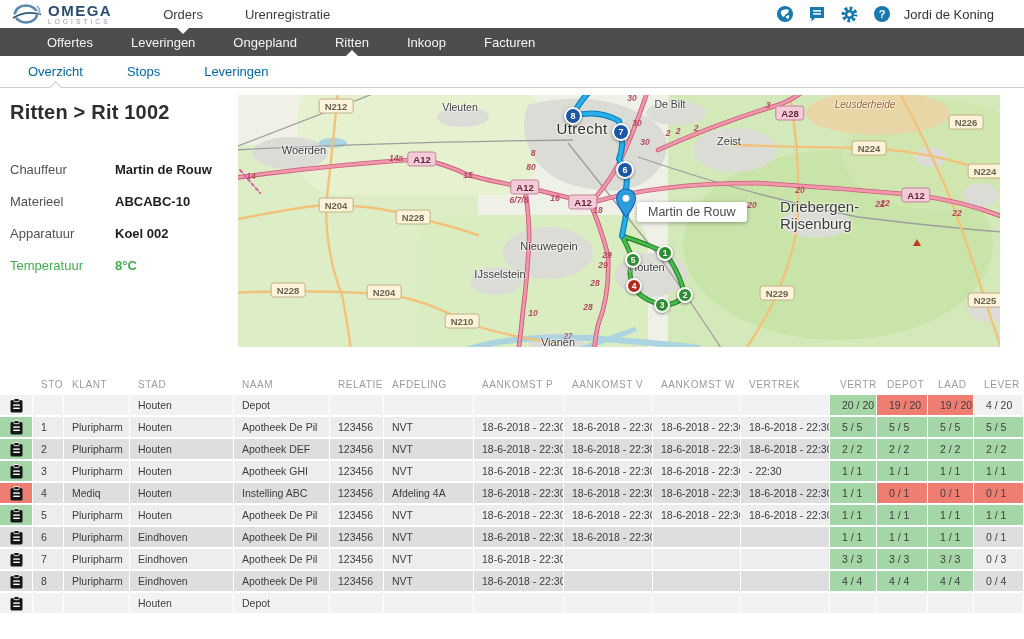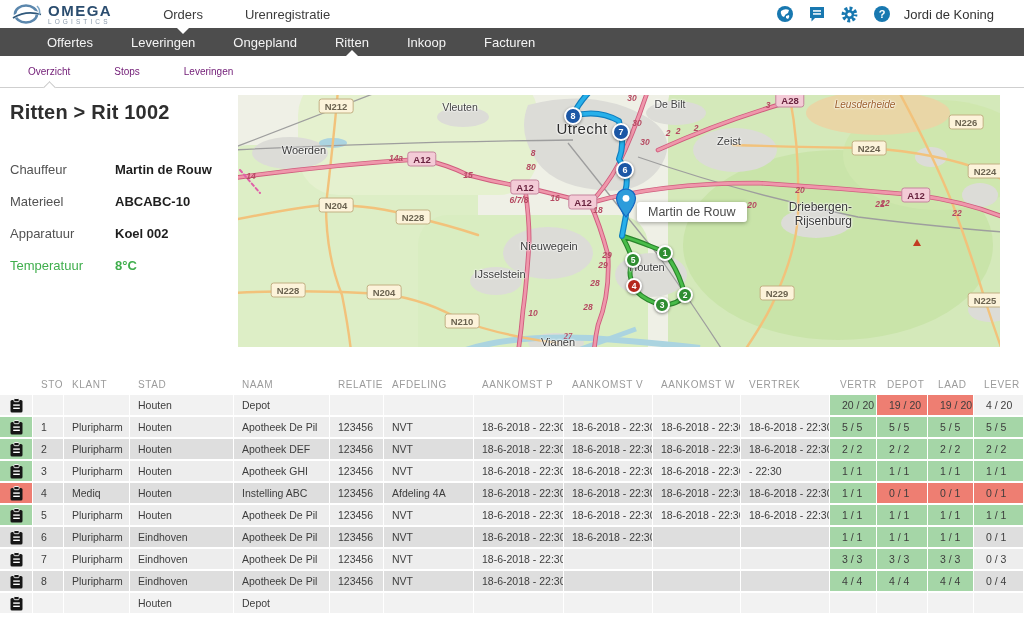--- a/index.html
+++ b/index.html
@@ -21,41 +21,41 @@
   .username{font-size:13px;color:#333;margin-left:13px;white-space:nowrap}
   
   .menubar{height:28px;background:#4d4d4d;display:flex;align-items:center;padding-left:28px}
   .menubar-item{position:relative;height:28px;display:flex;align-items:center;padding:0 19px;
     font-size:13px;color:#f4f4f4;cursor:pointer}
   .menubar-item.active::after{content:'';position:absolute;bottom:0;left:50%;margin-left:-6px;
     border:6px solid transparent;border-bottom-color:#fff;border-top-width:0}
   
   .tabbar{height:32px;display:flex;align-items:center;padding-left:20px;border-bottom:1px solid #cfcfcf;background:#fff}
   .tab{position:relative;height:32px;display:flex;align-items:center;margin-right:28px;padding:0 8px;
-    font-size:10px;color:#701a75;cursor:pointer}
+    font-size:13px;color:#0369a1;cursor:pointer}
   .tab.active::after{content:'';position:absolute;bottom:-4.5px;left:50%;width:8px;height:8px;margin-left:-4px;
     background:#fff;border-top:1px solid #c9c9c9;border-left:1px solid #c9c9c9;transform:rotate(45deg);z-index:2}
   
   .content{position:relative;height:285px}
   .trip{position:absolute;left:10px;top:13px;width:226px}
   .trip h1{font-size:20px;font-weight:bold;color:#2e2e2e;letter-spacing:.2px}
   .fields{margin-top:29px}
   .field{display:flex;height:32px;align-items:center;font-size:13px}
   .field .lbl{width:105px;color:#525252}
   .field .val{font-weight:bold;color:#1e1e1e}
   .field.hl .lbl,.field.hl .val{color:#3fae4c}
   
   .map{position:absolute;left:238px;top:7px;width:762px;height:252px;overflow:hidden;background:#eff0e6;cursor:grab}
   .map-svg{position:absolute;left:0;top:0}
   .town{position:absolute;transform:translate(-50%,-50%);font-size:11px;color:#3a3a3a;white-space:nowrap;
     text-shadow:0 0 2px #fff,0 0 2px #fff,0 0 3px #fff;pointer-events:none}
   .town.city{font-size:15px;color:#2c2c2c;letter-spacing:.4px}
   .town.small{font-size:10.5px;color:#444}
   .town.area{font-size:10px;font-style:italic;color:#9a5c27}
-  .town.twoline{white-space:normal;width:72px;text-align:right;font-size:12px;line-height:1.15}
+  .town.twoline{white-space:normal;width:72px;text-align:left;font-size:15px;line-height:1.15}
   .badge{position:absolute;transform:translate(-50%,-50%);font-size:9.5px;font-weight:bold;
     padding:1px 5px;border-radius:3px;white-space:nowrap;pointer-events:none}
   .badge.a{background:#f3cbd6;border:1px solid #c5849d;color:#69233f}
   .badge.n{background:#fcf3da;border:1px solid #c2b083;color:#6b6350}
   .exit{position:absolute;transform:translate(-50%,-50%);font-size:8.5px;font-style:italic;font-weight:bold;
     color:#b54a62;white-space:nowrap;pointer-events:none}
   .mk{position:absolute;transform:translate(-50%,-50%);border-radius:50%;color:#fff;display:flex;
     align-items:center;justify-content:center;font-weight:bold;border:2px solid #fff;
     box-shadow:0 1px 3px rgba(0,0,0,.45);cursor:pointer}
   .mk.blue{width:18px;height:18px;background:#1c57a5;font-size:9px}
@@ -251,21 +251,21 @@
         <div class="town twoline" style="left: 578px; top: 120px;">Driebergen-Rijsenburg</div>
         <div class="town " style="left: 311px; top: 151px;">Nieuwegein</div>
         <div class="town " style="left: 262px; top: 179px;">IJsselstein</div>
         <div class="town " style="left: 409px; top: 172px;">Houten</div>
         <div class="town " style="left: 320px; top: 247px;">Vianen</div>
         <div class="town area" style="left: 627px; top: 9px;">Leusderheide</div>
         <div class="badge a" style="left: 184px; top: 64px;">A12</div>
         <div class="badge a" style="left: 287px; top: 92px;">A12</div>
         <div class="badge a" style="left: 345px; top: 107px;">A12</div>
         <div class="badge a" style="left: 678px; top: 100px;">A12</div>
-        <div class="badge a" style="left: 552px; top: 5px;">A28</div>
+        <div class="badge a" style="left: 552px; top: 18px;">A28</div>
         <div class="badge n" style="left: 98px; top: 11px;">N212</div>
         <div class="badge n" style="left: 98px; top: 110px;">N204</div>
         <div class="badge n" style="left: 175px; top: 122px;">N228</div>
         <div class="badge n" style="left: 50px; top: 195px;">N228</div>
         <div class="badge n" style="left: 146px; top: 197px;">N204</div>
         <div class="badge n" style="left: 224px; top: 226px;">N210</div>
         <div class="badge n" style="left: 539px; top: 198px;">N229</div>
         <div class="badge n" style="left: 728px; top: 27px;">N226</div>
         <div class="badge n" style="left: 631px; top: 53px;">N224</div>
         <div class="badge n" style="left: 747px; top: 76px;">N224</div>

